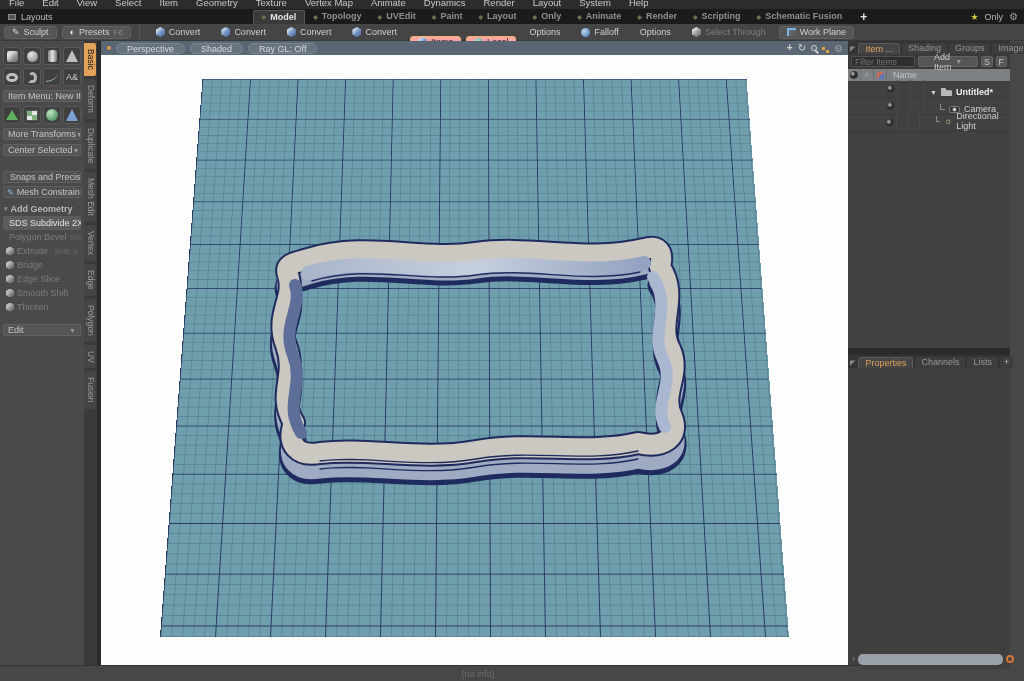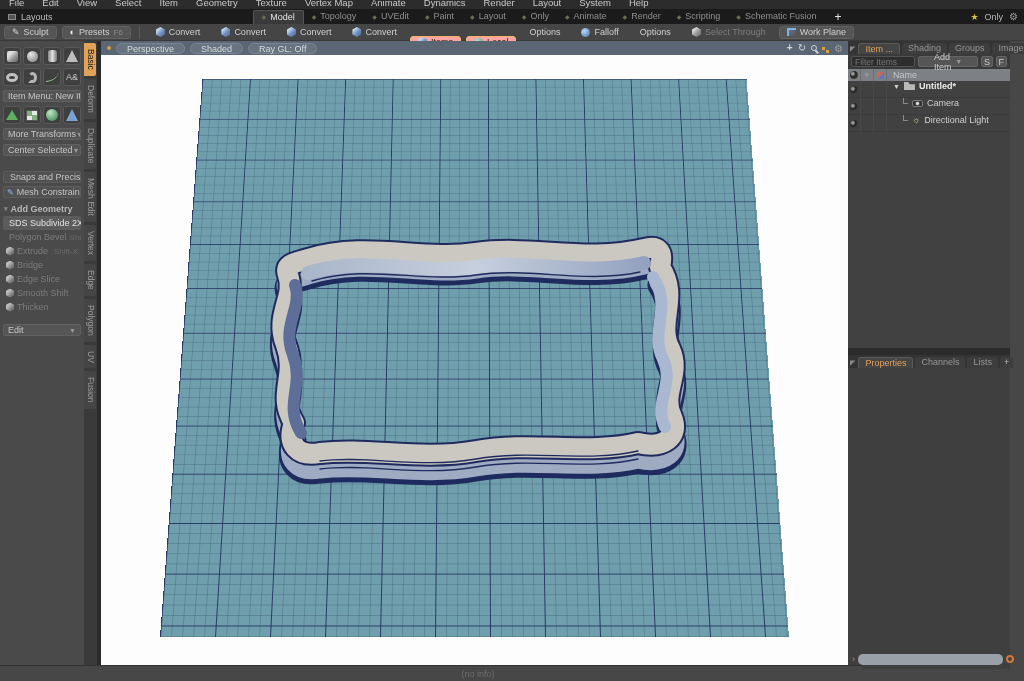--- a/index.html
+++ b/index.html
@@ -9,21 +9,21 @@
 
   
   #menubar { position:absolute; left:0; top:0; width:1024px; height:9px; background:#2c2c2c; overflow:hidden; display:flex; }
   #menubar .menu { padding:0 9px; font-size:9.5px; color:#c9c9c9; line-height:11px; margin-top:-3px; white-space:nowrap; }
 
   
   #layoutbar { position:absolute; left:0; top:9px; width:1024px; height:15px; background:#1b1b1b; display:flex; align-items:center; }
   #layoutbar .homeic { width:8px; height:6px; border:1px solid #8a8a8a; margin:0 5px 0 8px; background:#555; }
   #layoutbar .layouts { color:#bdbdbd; margin-right:4px; }
   #layoutbar .spacer { width:196px; }
-  .ltab { display:flex; align-items:center; gap:4px; padding:1px 8px 2px 8px; color:#8f8f8f; border-radius:2px 2px 0 0; cursor:default; white-space:nowrap; }
+  .ltab { display:flex; align-items:center; gap:4px; padding:1px 8px 2px 8px; color:#8f8f8f; border-radius:2px 2px 0 0; cursor:default; white-space:nowrap;font-weight:bold; }
   .ltab .dia { color:#6e6e54; font-size:6px; }
   .ltab.sel { background:#3a3a3a; color:#e2e2e2; border:1px solid #555; border-bottom:none; }
   .ltab.plus { color:#e5e5e5; font-size:12px; padding:0 10px; }
   #layoutbar .rgt { margin-left:auto; display:flex; align-items:center; gap:6px; padding-right:6px; }
   #layoutbar .star { color:#d8c542; font-size:9px; }
   #layoutbar .only { color:#b5b5b5; }
   .gear { color:#9f9f9f; font-size:10px; }
 
   
   #toolbar { position:absolute; left:0; top:24px; width:1024px; height:17px; background:#454545; border-bottom:1px solid #393939; display:flex; align-items:center; gap:5px; padding:0 4px; }
@@ -108,21 +108,21 @@
   .ptab.plus { padding:0 4px; color:#bbb; }
   #filterrow { display:flex; align-items:center; gap:3px; height:15px; padding:2px 3px; background:#3a3a3a; }
   #filterinput { width:64px; height:11px; background:#2e2e2e; border:1px solid #525252; border-radius:2px; color:#9a9a9a; font-size:8.5px; padding:0 3px; font-family:"Liberation Sans",sans-serif; }
   #additem { display:flex; align-items:center; justify-content:center; width:62px; height:11px; background:#555; border:1px solid #646464; border-radius:2px; color:#c9c9c9; padding:0 15px; }
   .sqbtn { width:12px; height:11px; background:#555; border:1px solid #646464; border-radius:2px; color:#c9c9c9; text-align:center; line-height:10px; }
   #listhead { display:flex; align-items:center; height:12px; background:#7d8186; color:#c3c6c9; }
   #listhead .c1,#listhead .c2,#listhead .c3 { width:13px; text-align:center; border-right:1px solid #6b6f74; height:12px; display:flex; align-items:center; justify-content:center; }
   #listhead .cn { padding-left:6px; }
   .eyeh { width:8px; height:8px; border-radius:50%; background:radial-gradient(circle at 35% 35%,#999 0 1px,#222 40%,#555); }
   .tagic { width:7px; height:7px; background:linear-gradient(135deg,#c46a5a 50%,#5a77c4 50%); }
-  .irow { display:flex; align-items:flex-start; height:17px; background:#414141; border-bottom:1px solid #3a3a3a; color:#cfcfcf; }
+  .irow { display:flex; align-items:flex-end; height:17px; background:#414141; border-bottom:1px solid #3a3a3a; color:#cfcfcf;padding-left:37px; }
   .irow .c1,.irow .c2,.irow .c3 { width:13px; height:17px; border-right:1px solid #494949; display:flex; align-items:center; justify-content:center; }
   .irow .body { display:flex; align-items:center; gap:4px; padding-left:6px; }
   .irow.bold .lbl { font-weight:bold; color:#ececec; }
   .disc { color:#cfcfcf; font-size:7px; }
   .elbow { width:5px; height:6px; border-left:1px solid #8a8a8a; border-bottom:1px solid #8a8a8a; margin:-4px 0 0 10px; }
   .sceneic { width:11px; height:8px; background:#b9b9b9; clip-path:polygon(0 0,40% 0,52% 28%,100% 28%,100% 100%,0 100%); }
   .camic { width:11px; height:7px; background:radial-gradient(circle at 50% 50%,#ddd 0 1px,#555 2px,#333 3px); border:1px solid #777; border-radius:2px; }
   .lightic { color:#ded9b2; font-size:9px; line-height:8px; }
   #itemempty { height:216px; background:#414141; }
   #rsplit { height:7px; background:#2b2b2b; }

